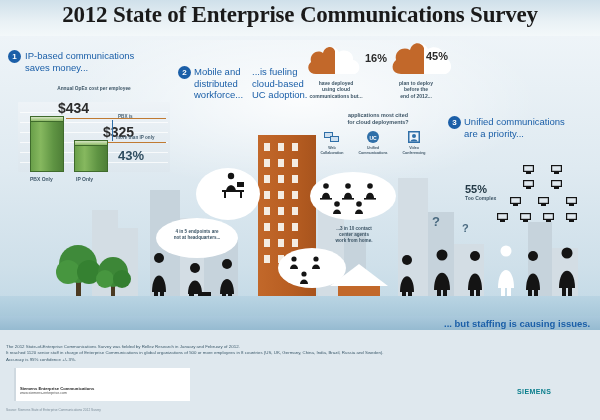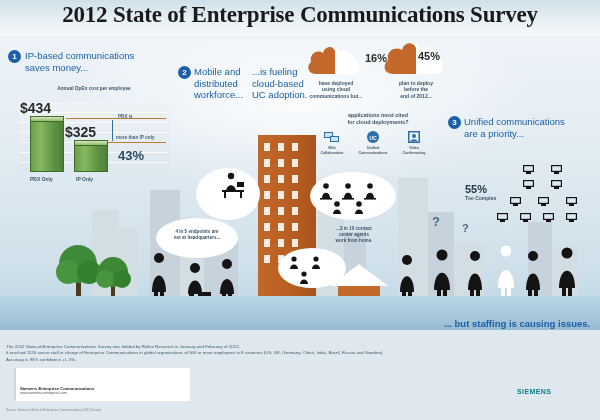--- a/index.html
+++ b/index.html
@@ -111,20 +111,21 @@
     border:1px solid #3f6b2c;
   }
   .barcap {
     position:absolute; width:34px; height:5px;
     background:linear-gradient(180deg,#d6e5c4,#8fbb68);
     border:1px solid #3f6b2c; border-bottom:none;
   }
   .barval {
     position:absolute; font-size:14px; font-weight:bold; color:#2b2b2b;
     font-family:"Liberation Sans", sans-serif;
+    margin-left:38px;
   }
   .barcat {
     position:absolute; font-size:5px; font-weight:bold; color:#40596a;
   }
   .ruleline { position:absolute; height:1px; background:#c07a32; }
   .cmp1 {
     position:absolute; font-size:4.6px; font-weight:bold; color:#4a6375;
   }
   .cmpbig {
     position:absolute; font-size:13px; font-weight:bold; color:#2f4d60;margin-top:28px;
@@ -266,21 +267,21 @@
       <path d="M10 30 C2 30 0 22 5 18 C3 10 11 5 17 9 C19 2 27 1 29 7 L29 30 Z" fill="#c2682a"></path>
     </svg>
     <div class="cloudpct" style="left:22px;top:8px;padding-left:37px;">16%</div>
   </div>
   <div class="cloudcap" style="left:296px;top:80px;width:80px;">
     <span>have deployed</span><br>
     <span>using cloud</span><br>
     <span>communications but...</span>
   </div>
 
-  <div class="cloudwrap" style="left:382px;top:40px;width:66px;height:38px;">
+  <div class="cloudwrap" style="left:390px;top:40px;width:66px;height:38px;">
     <svg width="66" height="38" viewBox="0 0 66 38">
       <path d="M11 34 C2 34 0 25 6 20 C4 11 13 6 20 10 C22 2 34 1 38 9 C46 4 55 10 54 18 C62 19 64 31 56 34 Z" fill="#ffffff"></path>
       <path d="M11 34 C2 34 0 25 6 20 C4 11 13 6 20 10 C22 2 31 1 34 8 L34 34 Z" fill="#c2682a"></path>
     </svg>
     <div class="cloudpct" style="left:36px;top:10px;">45%</div>
   </div>
   <div class="cloudcap" style="left:378px;top:80px;width:76px;">
     <span>plan to deploy</span><br>
     <span>before the</span><br>
     <span>end of 2012...</span>

